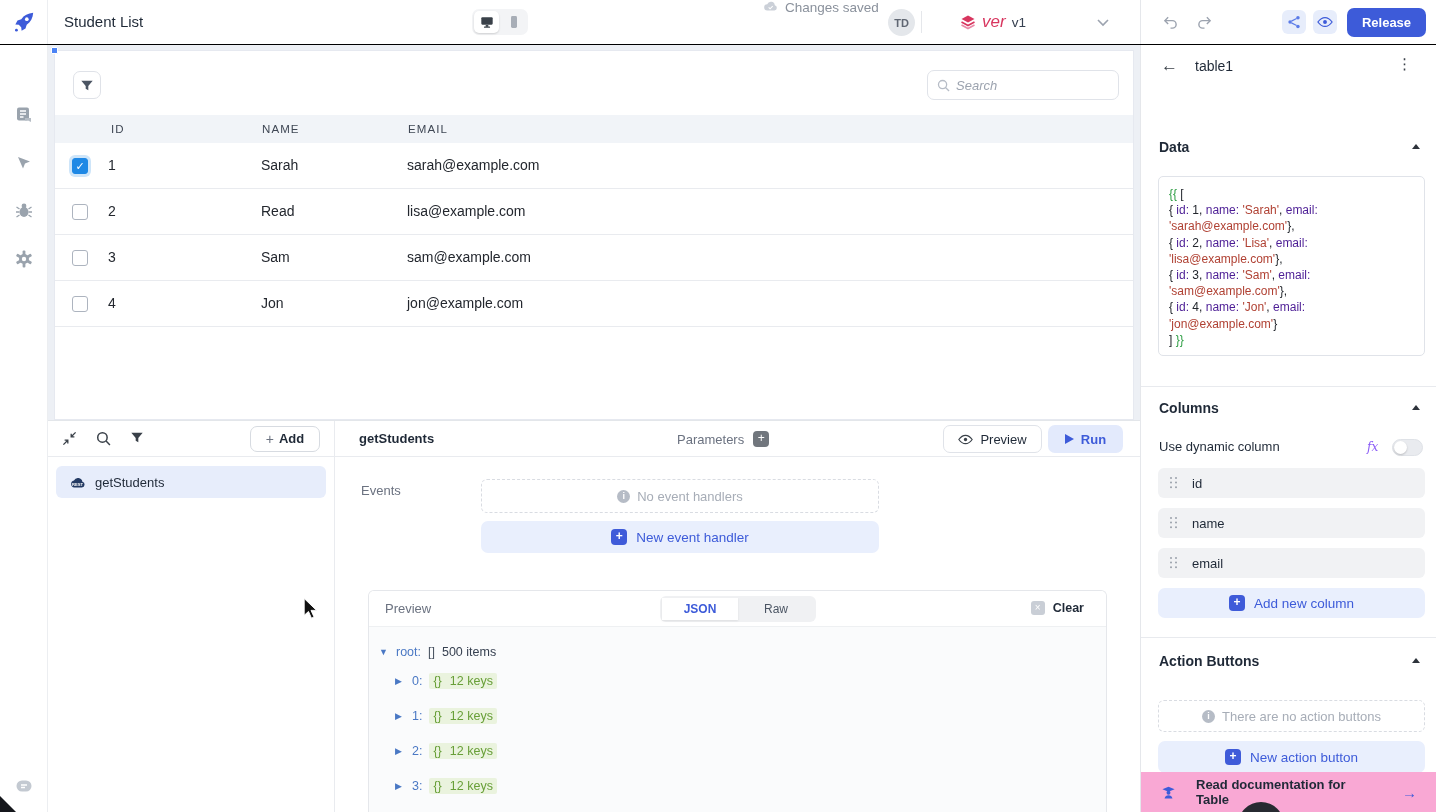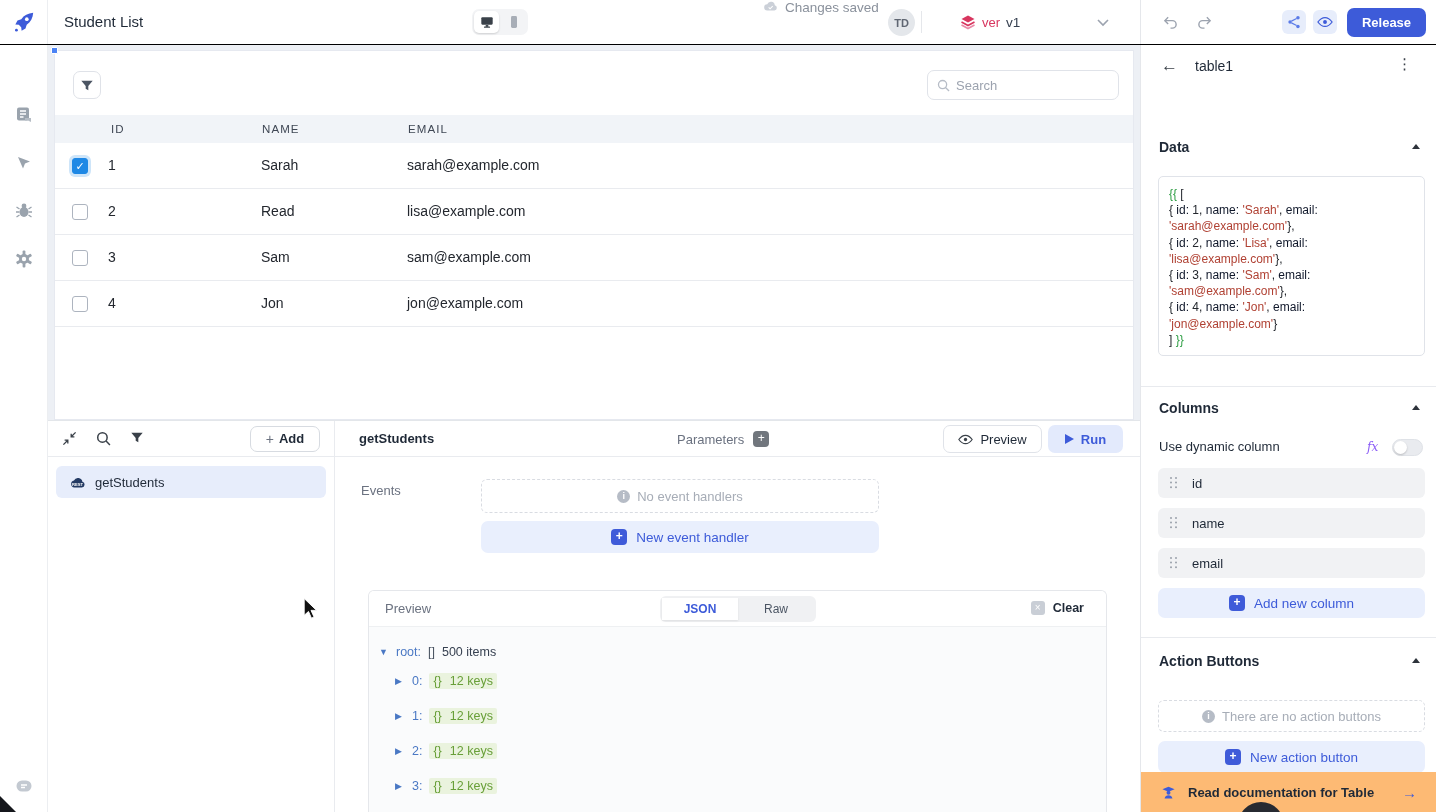--- a/index.html
+++ b/index.html
@@ -11,39 +11,39 @@
   .topbar { position:absolute; left:0; top:0; width:1436px; height:45px; background:#fff; border-bottom:1px solid #000000; z-index:30; }
   .logo-box { position:absolute; left:0; top:0; width:48px; height:44px; display:flex; align-items:center; justify-content:center; border-right:1px solid #eceef1; cursor:pointer; }
   .app-title { position:absolute; left:64px; top:0; height:44px; line-height:44px; font-size:15px; font-weight:500; color:#1f2937; }
   .device-toggle { position:absolute; left:472px; top:9px; width:56px; height:26px; background:#f3f4f6; border-radius:7px; display:flex; align-items:center; padding:2px; gap:2px; }
   .device-seg { width:25px; height:22px; border-radius:5px; display:flex; align-items:center; justify-content:center; cursor:pointer; }
   .device-seg.active { background:#fff; box-shadow:0 1px 2px rgba(0,0,0,.15); }
   .changes { position:absolute; left:762px; top:0; height:44px; display:flex; gap:7px; color:#8a919c; font-size:13.5px; }
   .avatar { position:absolute; left:888px; top:9px; width:27px; height:27px; border-radius:50%; background:#e4e7eb; color:#5f6672; font-size:11px; font-weight:600; display:flex; align-items:center; justify-content:center; cursor:pointer; }
   .tb-divider { position:absolute; top:11px; width:1px; height:22px; background:#e5e7eb; }
   .version-group { position:absolute; left:952px; top:0; height:44px; width:168px; display:flex; align-items:center; gap:6px; cursor:pointer; }
-  .version-prefix { color:#d8365f; font-size:13px; font-weight:500; }
+  .version-prefix { color:#d8365f; font-size:17px; font-weight:500;font-style:italic; }
   .version-label { color:#374151; font-size:13.5px; }
   .version-chevron { margin-left:auto; margin-right:10px; }
   .tb-right-divider { position:absolute; left:1140px; top:0; width:1px; height:44px; background:#e5e7eb; }
   .icon-btn { position:absolute; top:10px; width:24px; height:24px; border-radius:6px; display:flex; align-items:center; justify-content:center; cursor:pointer; }
   .icon-btn.soft { background:#e7edfb; }
   .release-btn { position:absolute; left:1347px; top:8px; width:79px; height:29px; background:#3d5bd9; color:#fff; font-size:13px; font-weight:600; border:none; border-radius:7px; cursor:pointer; font-family:inherit; }
 
   
   .leftrail { position:absolute; left:0; top:45px; width:48px; bottom:0; background:#fff; border-right:1px solid #eceef1; z-index:20; }
   .rail-icon { position:absolute; left:14px; width:20px; height:20px; cursor:pointer; }
 
   
   .canvas { position:absolute; left:48px; top:45px; width:1092px; height:375px; background:#edf0f5; }
   .widget { position:absolute; left:6px; top:5px; width:1080px; height:370px; background:#fff; border:1px solid #e6e9f0; }
   .widget-handle { position:absolute; left:-4px; top:-4px; width:7px; height:7px; background:#4c83f5; border:1px solid #fff; border-radius:1px; }
   .tbl-filter-btn { position:absolute; left:18px; top:20px; width:28px; height:28px; border:1px solid #dfe2e8; border-radius:7px; background:#fff; display:flex; align-items:center; justify-content:center; cursor:pointer; }
   .tbl-search { position:absolute; right:14px; top:19px; width:192px; height:30px; border:1px solid #e0e3e9; border-radius:7px; background:#fff; display:flex; align-items:center; padding:0 9px; gap:6px; }
-  .tbl-search input { border:none; outline:none; width:100%; font-size:13px; color:#374151; font-family:inherit; background:transparent; }
+  .tbl-search input { border:none; outline:none; width:100%; font-size:13px; color:#374151; font-family:inherit; background:transparent;font-style:italic; }
   .tbl-search input::placeholder { color:#9ca3af; }
   .thead { position:absolute; left:0; top:64px; width:100%; height:28px; background:#f1f4f8; display:flex; align-items:center; font-size:11.5px; font-weight:500; letter-spacing:1.1px; color:#3f4754; }
   .th-id { position:absolute; left:56px; } .th-name { position:absolute; left:207px; } .th-email { position:absolute; left:353px; }
   #table-rows { position:absolute; left:0; top:92px; width:100%; }
   .trow { position:relative; height:46px; border-bottom:1px solid #e9ebef; font-size:14px; color:#23272e; cursor:default; }
   .trow .cb { position:absolute; left:17px; top:15px; width:16px; height:16px; border:1px solid #adb4bf; border-radius:3px; background:#fff; cursor:pointer; }
   .trow .cb.checked { background:#1e88e5; border-color:#1e88e5; color:#fff; font-size:11px; line-height:14px; text-align:center; box-shadow:0 0 0 3px rgba(30,136,229,.22); }
   .trow .c0 { position:absolute; left:53px; top:14px; } .trow .c1 { position:absolute; left:206px; top:14px; } .trow .c2 { position:absolute; left:352px; top:14px; }
 
   
@@ -98,34 +98,34 @@
   .insp-back { position:absolute; left:20px; top:11px; font-size:17px; color:#3a4149; cursor:pointer; }
   .insp-title { position:absolute; left:54px; top:13px; font-size:14px; font-weight:500; color:#1f2937; }
   .insp-kebab { position:absolute; left:256px; top:10px; font-size:15px; color:#3a4149; cursor:pointer; letter-spacing:0; }
   .insp-tabs { position:absolute; left:0; top:43px; width:100%; height:29px; border-bottom:1px solid #e5e7eb; display:flex; }
   .insp-tab { flex:1; text-align:center; font-size:13px; color:#4b5563; padding-top:5px; cursor:pointer; position:relative; }
   .insp-tab.active { color:#3d5bd9; font-weight:500; }
   .insp-tab.active::after { content:""; position:absolute; left:0; bottom:-1px; width:100%; height:2px; background:#3d5bd9; }
   .section-title { position:absolute; left:18px; font-size:14px; font-weight:600; color:#1f2937; }
   .caret-up { position:absolute; right:16px; width:0; height:0; border-left:4.5px solid transparent; border-right:4.5px solid transparent; border-bottom:5.5px solid #2d333b; cursor:pointer; }
   .code-box { position:absolute; left:17px; top:131px; width:267px; height:180px; border:1px solid #e0e3e9; border-radius:5px; background:#fff; padding:9px 10px; font-size:12px; line-height:16.2px; overflow:hidden; cursor:text; }
-  .tok-m { color:#2e9e44; } .tok-k { color:#0f172a; } .tok-s { color:#b04133; } .tok-p { color:#23272d; }
+  .tok-m { color:#2e9e44; } .tok-k { color:#4c1d95; } .tok-s { color:#b04133; } .tok-p { color:#23272d; }
   .insp-divider { position:absolute; left:0; width:100%; height:1px; background:#e8eaee; }
   .dyncol-row { position:absolute; left:18px; top:394px; width:266px; height:18px; font-size:13px; color:#1f2937; }
   .fx { position:absolute; left:208px; top:1px; font-family:"DejaVu Serif", serif; font-style:italic; font-size:12px; color:#8b5cf6; }
   .toggle { position:absolute; left:233px; top:0; width:31px; height:17px; border-radius:9px; background:#e9ebef; border:1px solid #dfe2e7; cursor:pointer; }
   .toggle .knob { position:absolute; left:1px; top:1px; width:13px; height:13px; border-radius:50%; background:#fff; box-shadow:0 1px 2px rgba(0,0,0,.2); }
   #columns-list { position:absolute; left:17px; top:423px; width:267px; }
   .col-item { height:30px; margin-bottom:10px; background:#f1f2f4; border-radius:6px; display:flex; align-items:center; padding:0 12px; gap:14px; font-size:13px; color:#1f2937; cursor:grab; }
   .drag-handle { position:relative; width:8px; height:12px; }
   .drag-handle::before { content:""; position:absolute; left:0; top:0; width:2.4px; height:2.4px; border-radius:50%; background:#9aa1ab; box-shadow:5px 0 0 #9aa1ab, 0 4.6px 0 #9aa1ab, 5px 4.6px 0 #9aa1ab, 0 9.2px 0 #9aa1ab, 5px 9.2px 0 #9aa1ab; }
   .add-col-btn { position:absolute; left:17px; top:543px; width:267px; height:30px; }
   .empty-actions { position:absolute; left:17px; top:655px; width:267px; height:32px; }
   .new-action-btn { position:absolute; left:17px; top:696px; width:267px; height:32px; }
-  .docs-footer { position:absolute; left:0; top:727px; width:296px; height:40px; background:#fdba74; display:flex; align-items:center; padding:0 20px; gap:12px; cursor:pointer; }
+  .docs-footer { position:absolute; left:0; top:727px; width:296px; height:40px; background:#f9a8d4; display:flex; align-items:center; padding:0 20px; gap:20px; cursor:pointer; }
   .docs-label { font-size:13px; font-weight:600; color:#1f2937; }
   .docs-arrow { margin-left:auto; color:#3d5bd9; font-size:15px; }
 
   
   .cursor { position:absolute; left:303px; top:598px; z-index:90; pointer-events:none; }
   .corner-wedge { position:absolute; left:0; top:796px; z-index:85; }
   .corner-bubble { position:absolute; left:1238px; top:802px; width:46px; height:46px; border-radius:50%; background:#272a31; z-index:85; }
   svg { display:block; }
 </style>
 </head>

